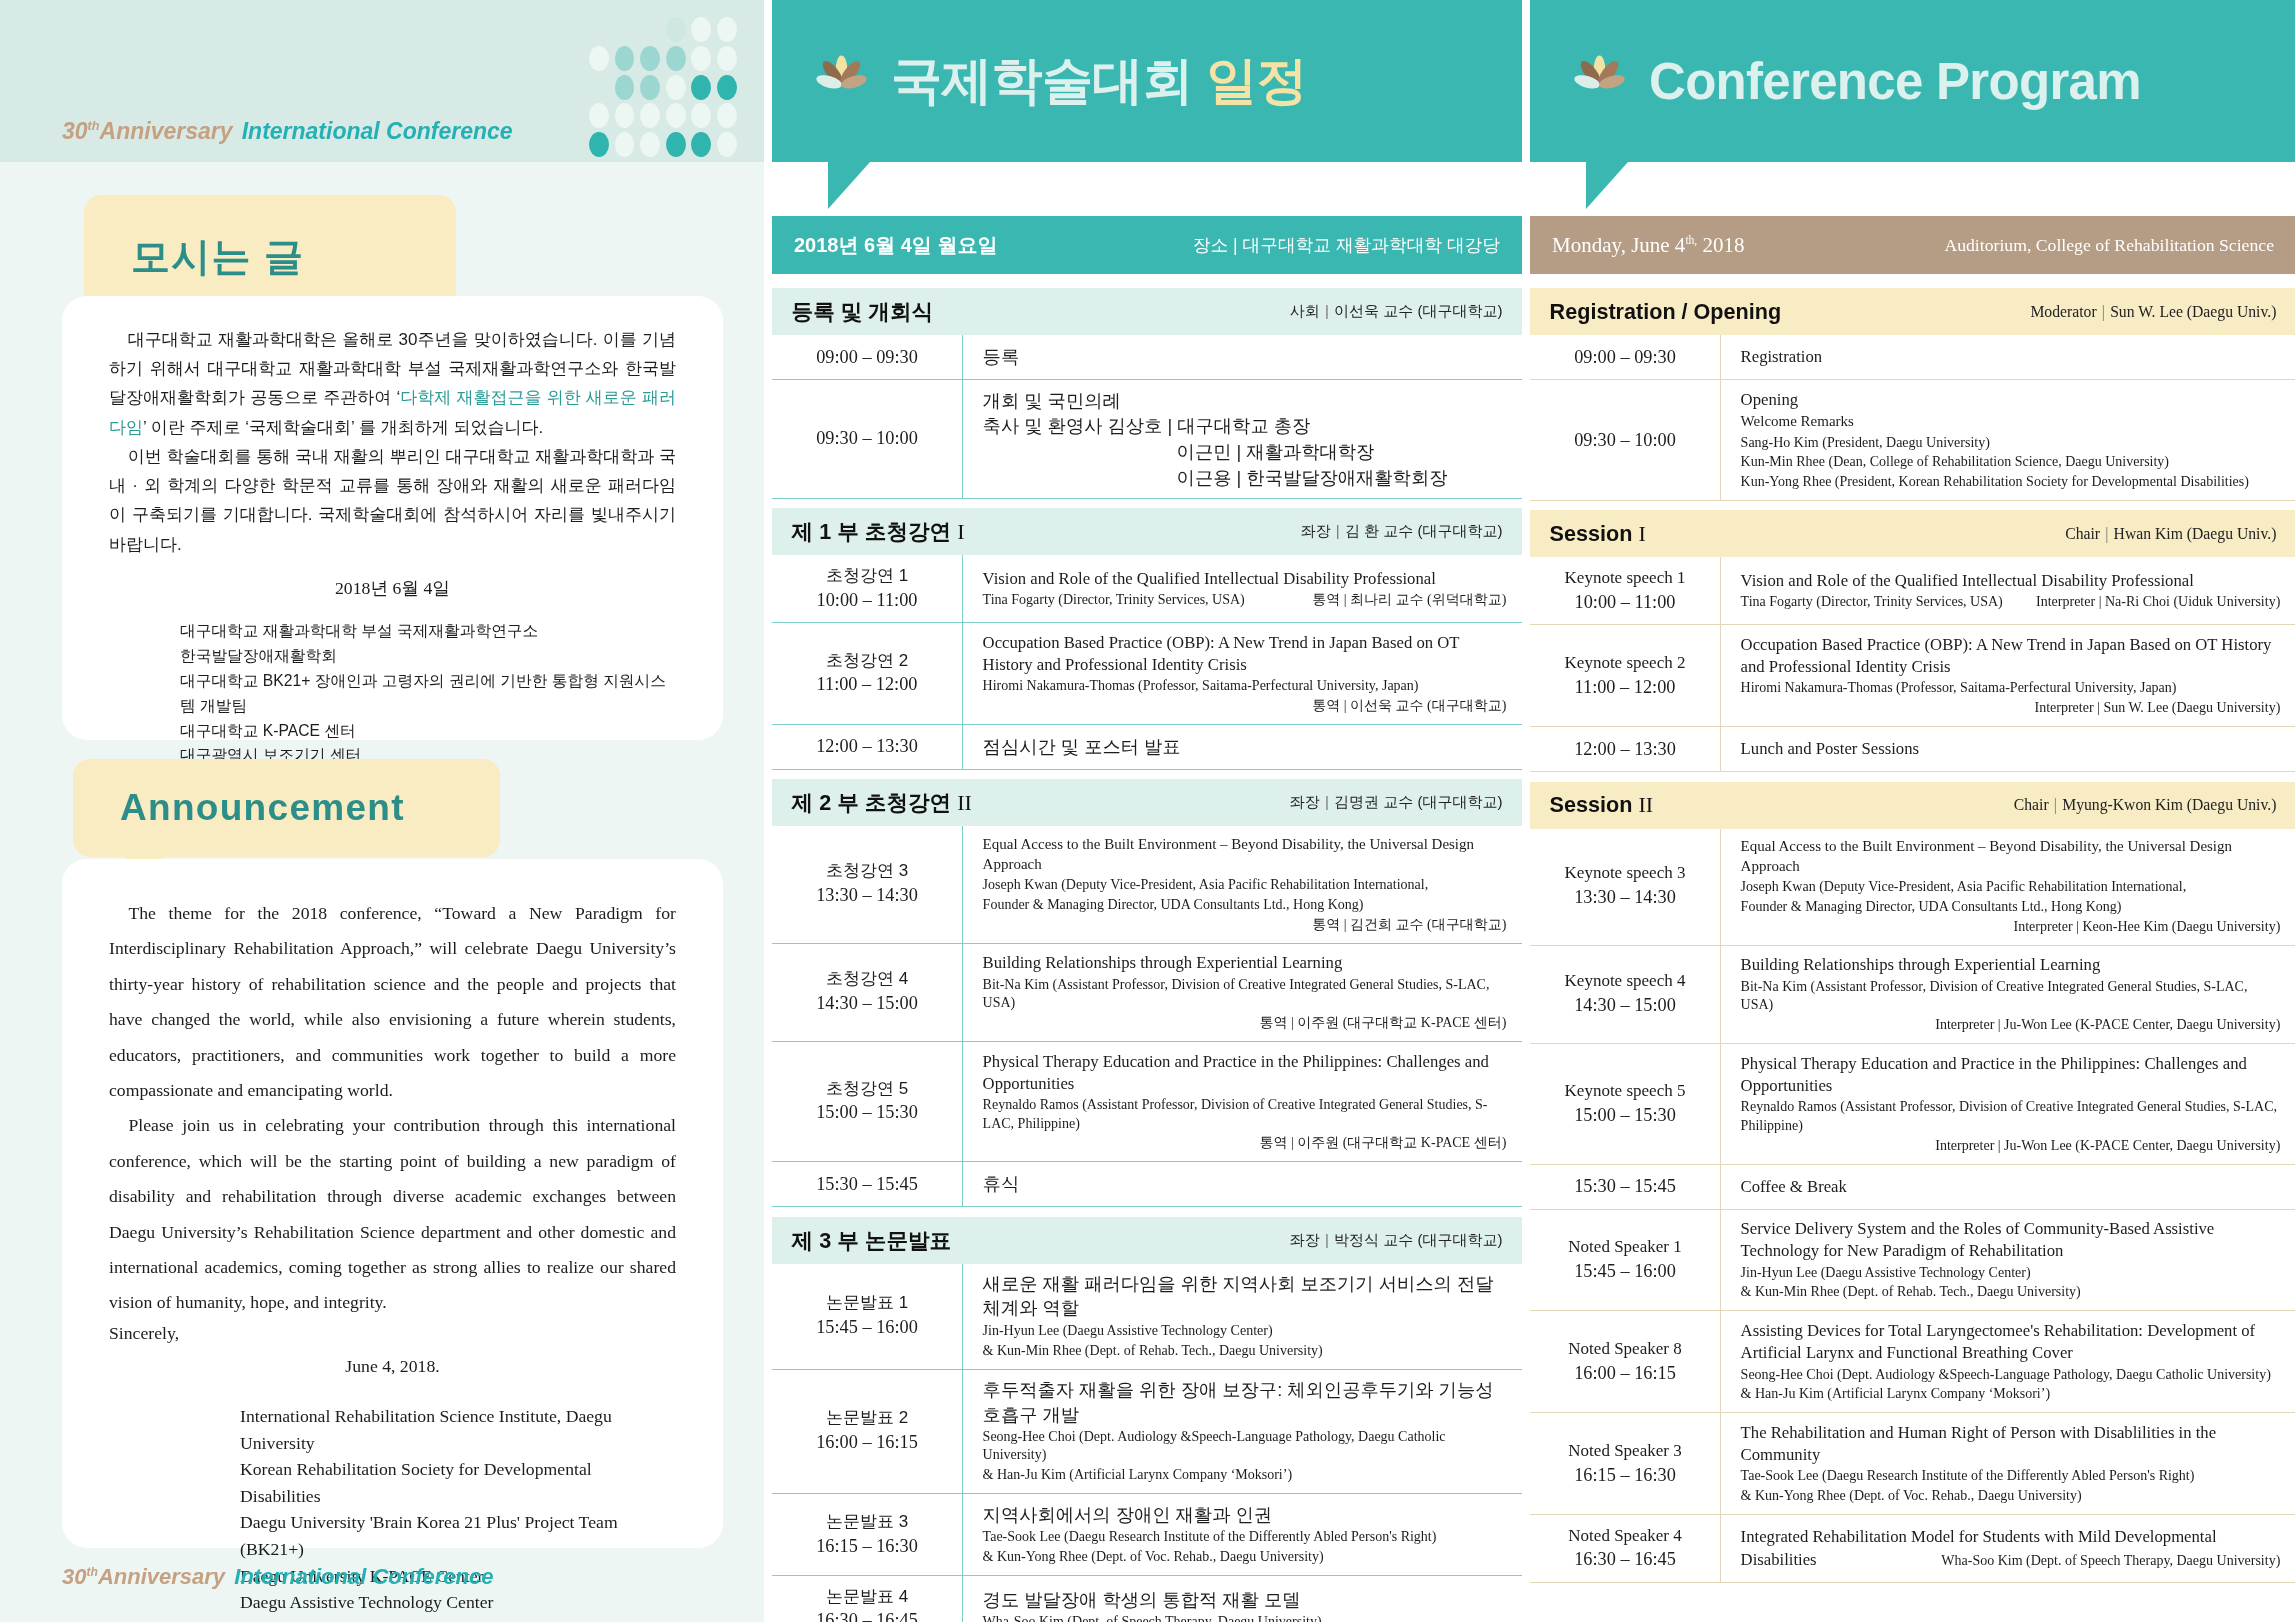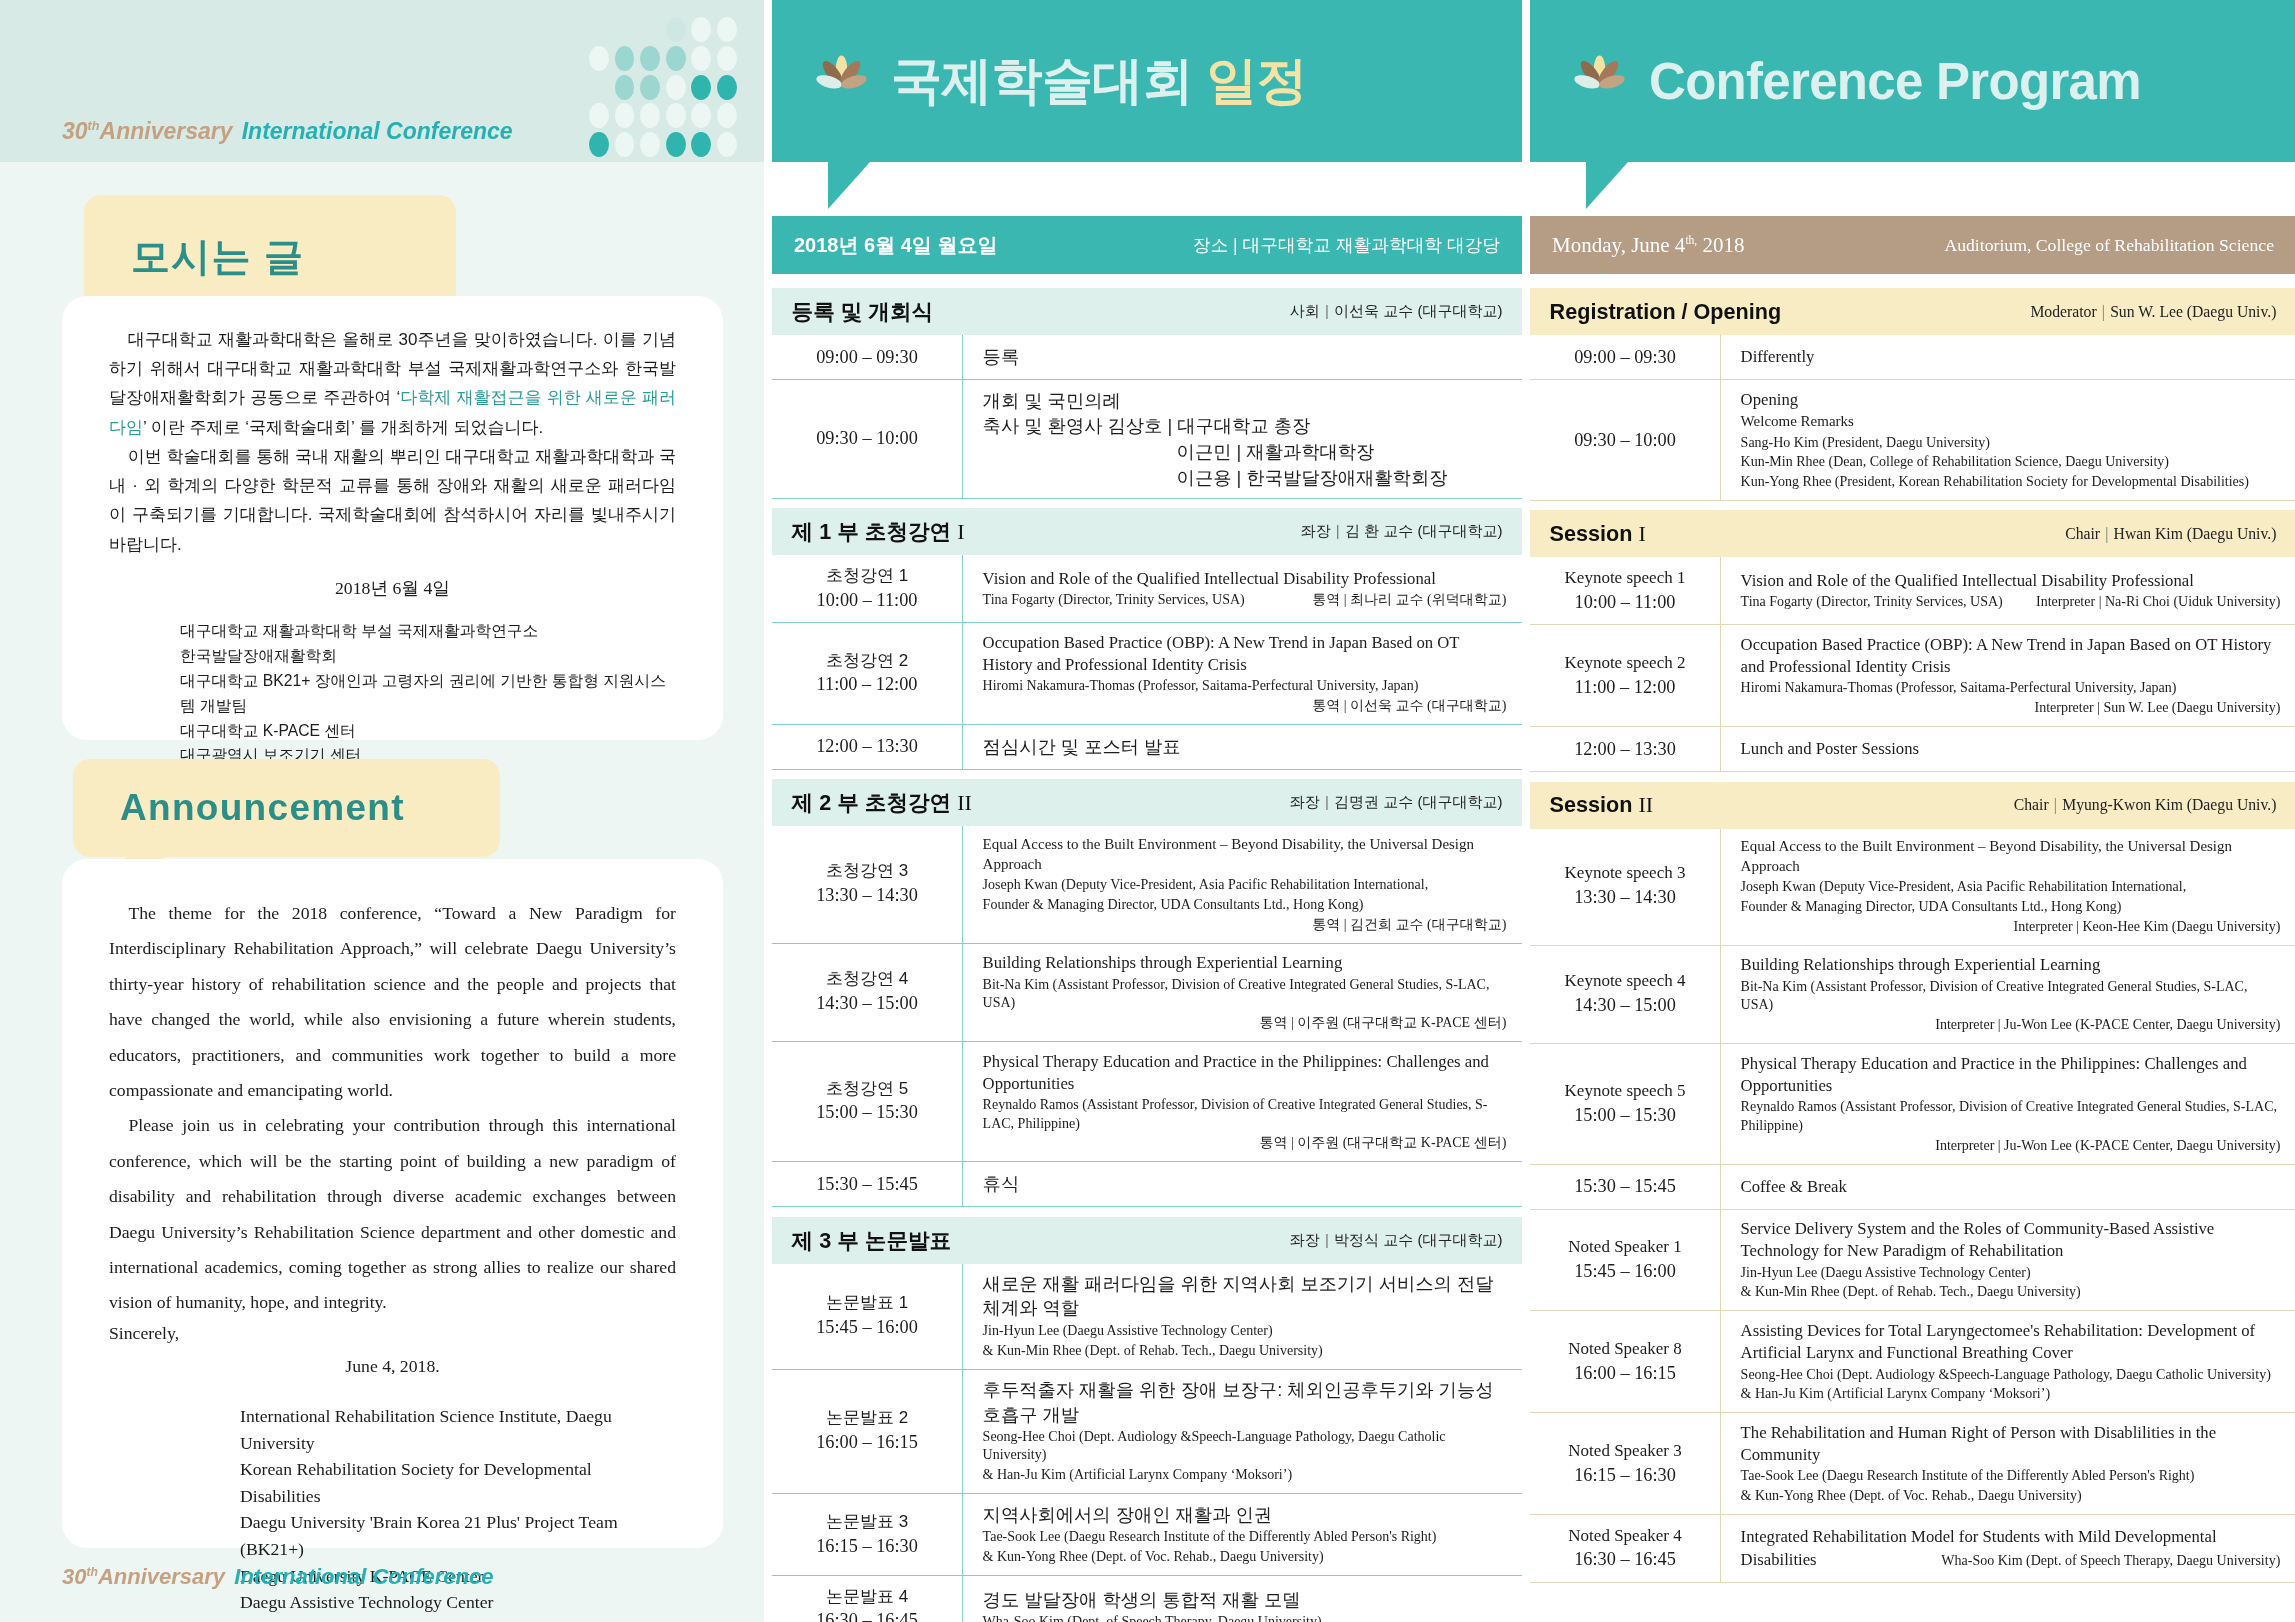--- a/index.html
+++ b/index.html
@@ -439,21 +439,21 @@
           <div class="secbar">
             <span class="sect">Registration / Opening</span>
             <span class="chair">Moderator<span class="pipe">|</span>Sun W. Lee (Daegu Univ.)</span>
           </div>
           <div class="row">
             <div class="tcell">
               <div class="time">09:00 – 09:30</div>
             </div>
             <div class="ccell">
               <div class="ln en">
-                <span class="lt">Differently</span>
+                <span class="lt">Registration</span>
               </div>
             </div>
           </div>
           <div class="row">
             <div class="tcell">
               <div class="time">09:30 – 10:00</div>
             </div>
             <div class="ccell">
               <div class="ln en">
                 <span class="lt">Opening</span>

